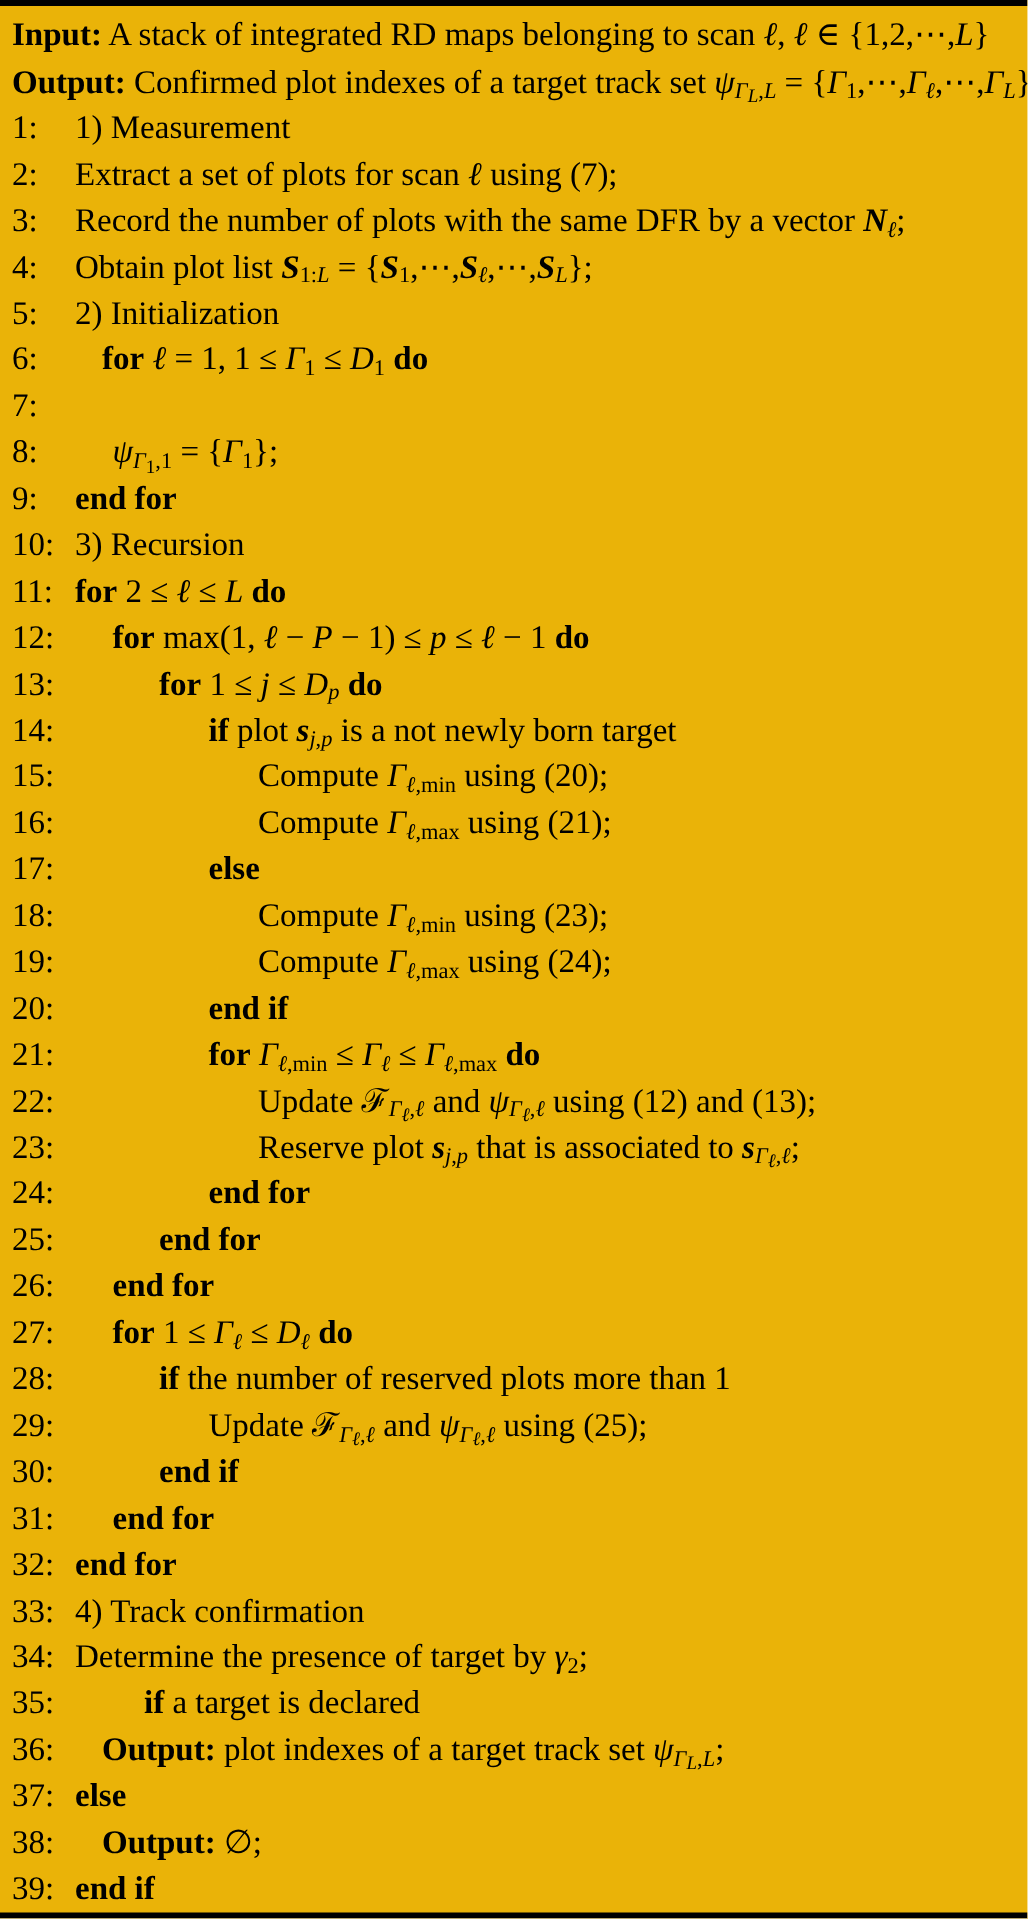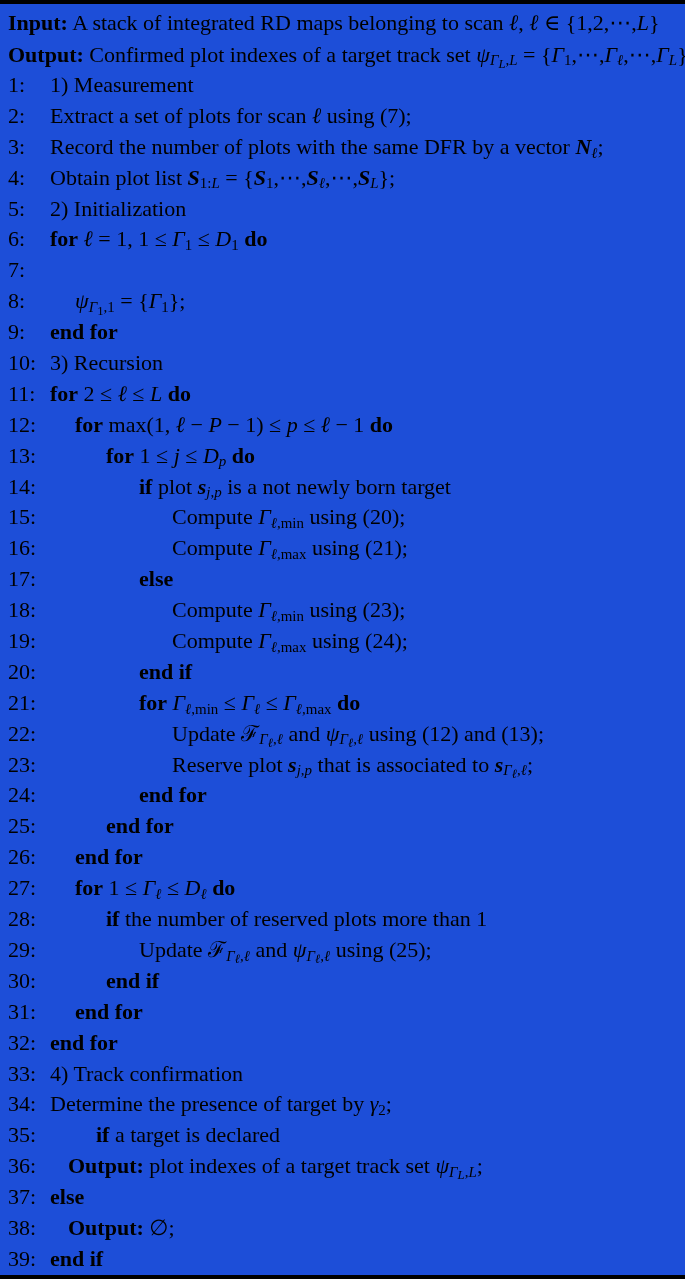--- a/index.html
+++ b/index.html
@@ -9,21 +9,21 @@
     color: #000000;
   }
   .algo-box {
     width: 685px;
     height: 1279px;
     box-sizing: border-box;
     border-top: 4px solid #000000;
     border-bottom: 4px solid #000000;
     padding-top: 3px;
     overflow: hidden;
-    background: #1d4ed8;
+    background: #eab308;
   }
   .hdr-row {
     height: 31.5px;
     line-height: 31.5px;
     padding-left: 8px;
     white-space: nowrap;
   }
   .alg-row {
     display: flex;
     height: 30.9px;
@@ -72,21 +72,21 @@
       <div class="alg-row">
         <span class="num">4:</span>
         <span class="content" style="padding-left: 0px;">Obtain plot list <b><i>S</i></b><sub>1:<i>L</i></sub> = {<b><i>S</i></b><sub>1</sub>,⋯,<b><i>S</i></b><sub><i>ℓ</i></sub>,⋯,<b><i>S</i></b><sub><i>L</i></sub>};</span>
       </div>
       <div class="alg-row">
         <span class="num">5:</span>
         <span class="content" style="padding-left: 0px;">2) Initialization</span>
       </div>
       <div class="alg-row">
         <span class="num">6:</span>
-        <span class="content" style="padding-left: 0px;"><b>for</b> <i>ℓ</i> = 1,  1 ≤ <i>Γ</i><sub>1</sub> ≤ <i>D</i><sub>1</sub>  <b>do</b></span>
+        <span class="content" style="padding-left: 0px; margin-left: 18px;"><b>for</b> <i>ℓ</i> = 1,  1 ≤ <i>Γ</i><sub>1</sub> ≤ <i>D</i><sub>1</sub>  <b>do</b></span>
       </div>
       <div class="alg-row">
         <span class="num">7:</span>
       </div>
       <div class="alg-row">
         <span class="num">8:</span>
         <span class="content" style="padding-left: 25px;"><i>ψ</i><sub><i>Γ</i><sub>1</sub>,1</sub> = {<i>Γ</i><sub>1</sub>};</span>
       </div>
       <div class="alg-row">
         <span class="num">9:</span>

